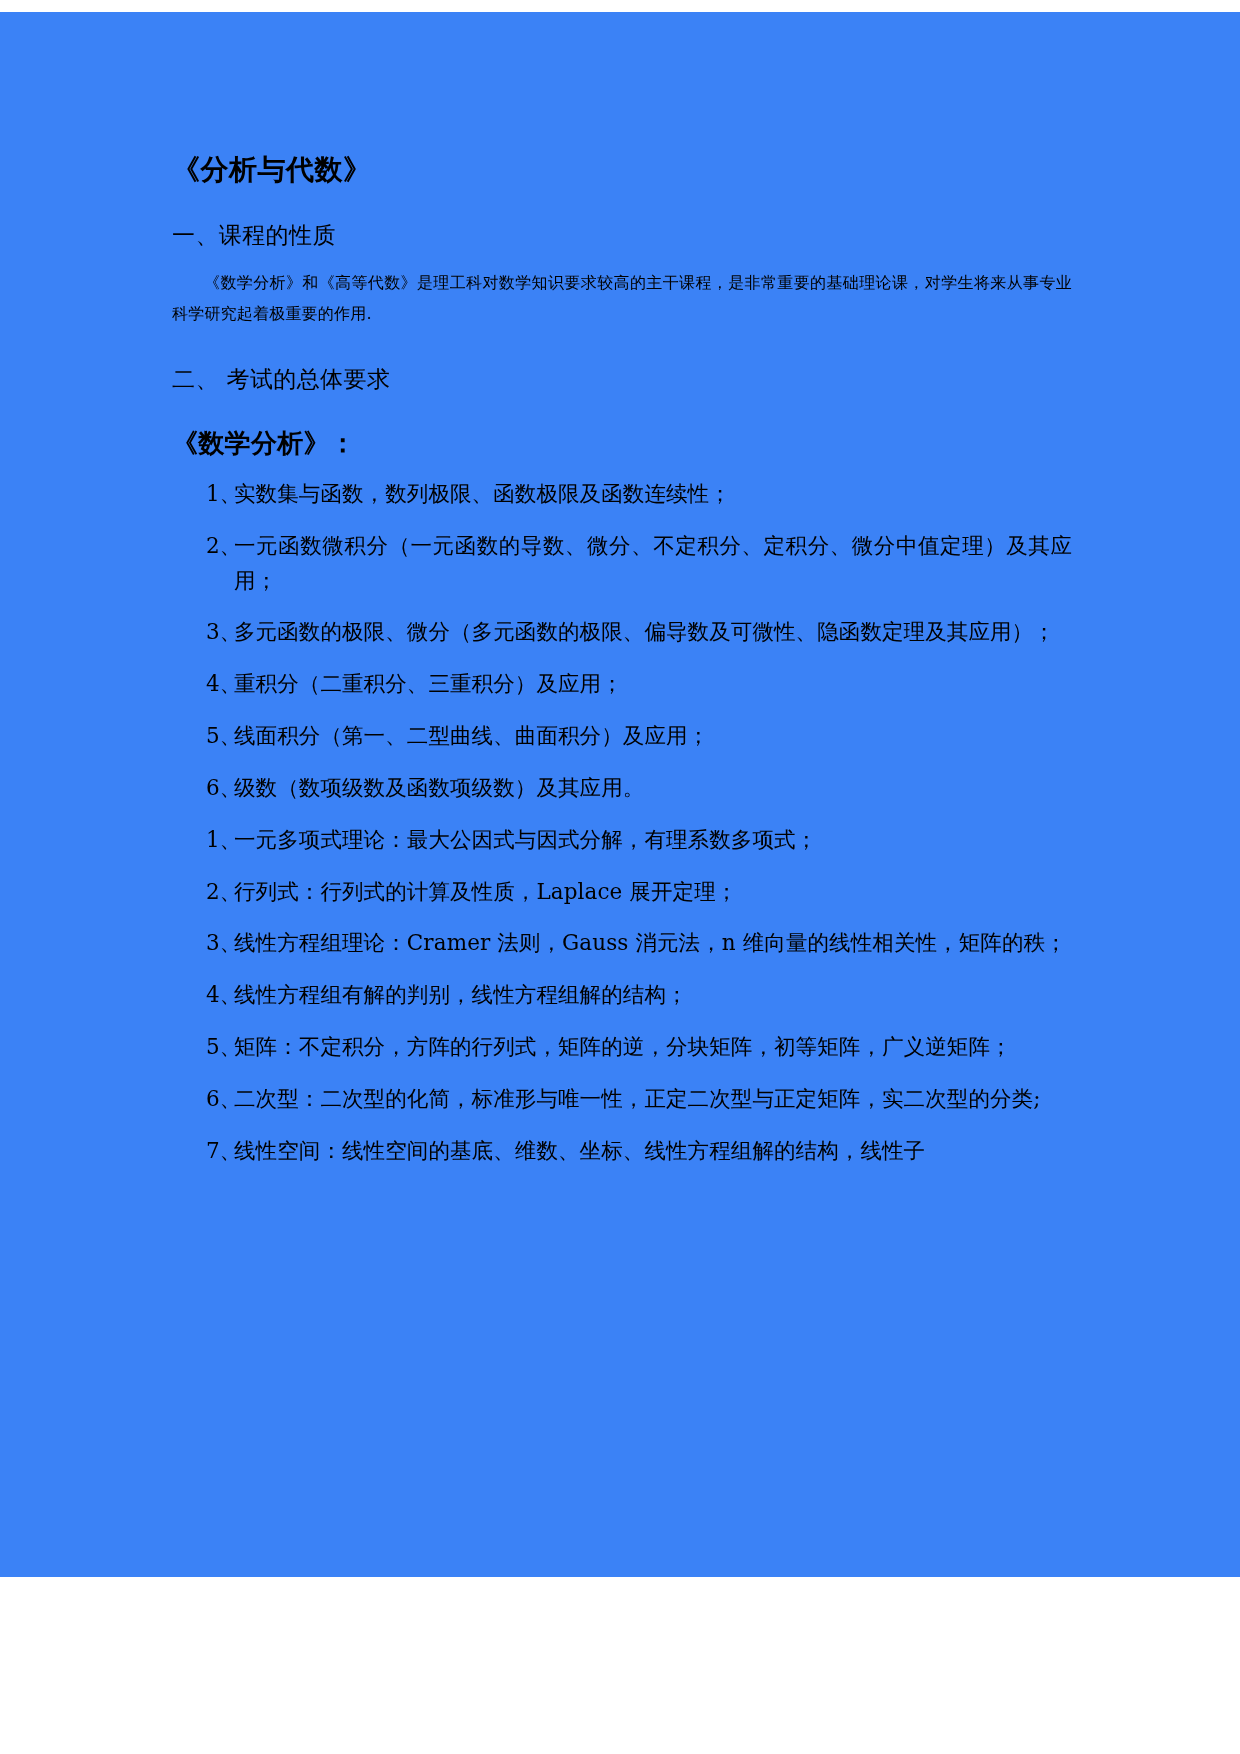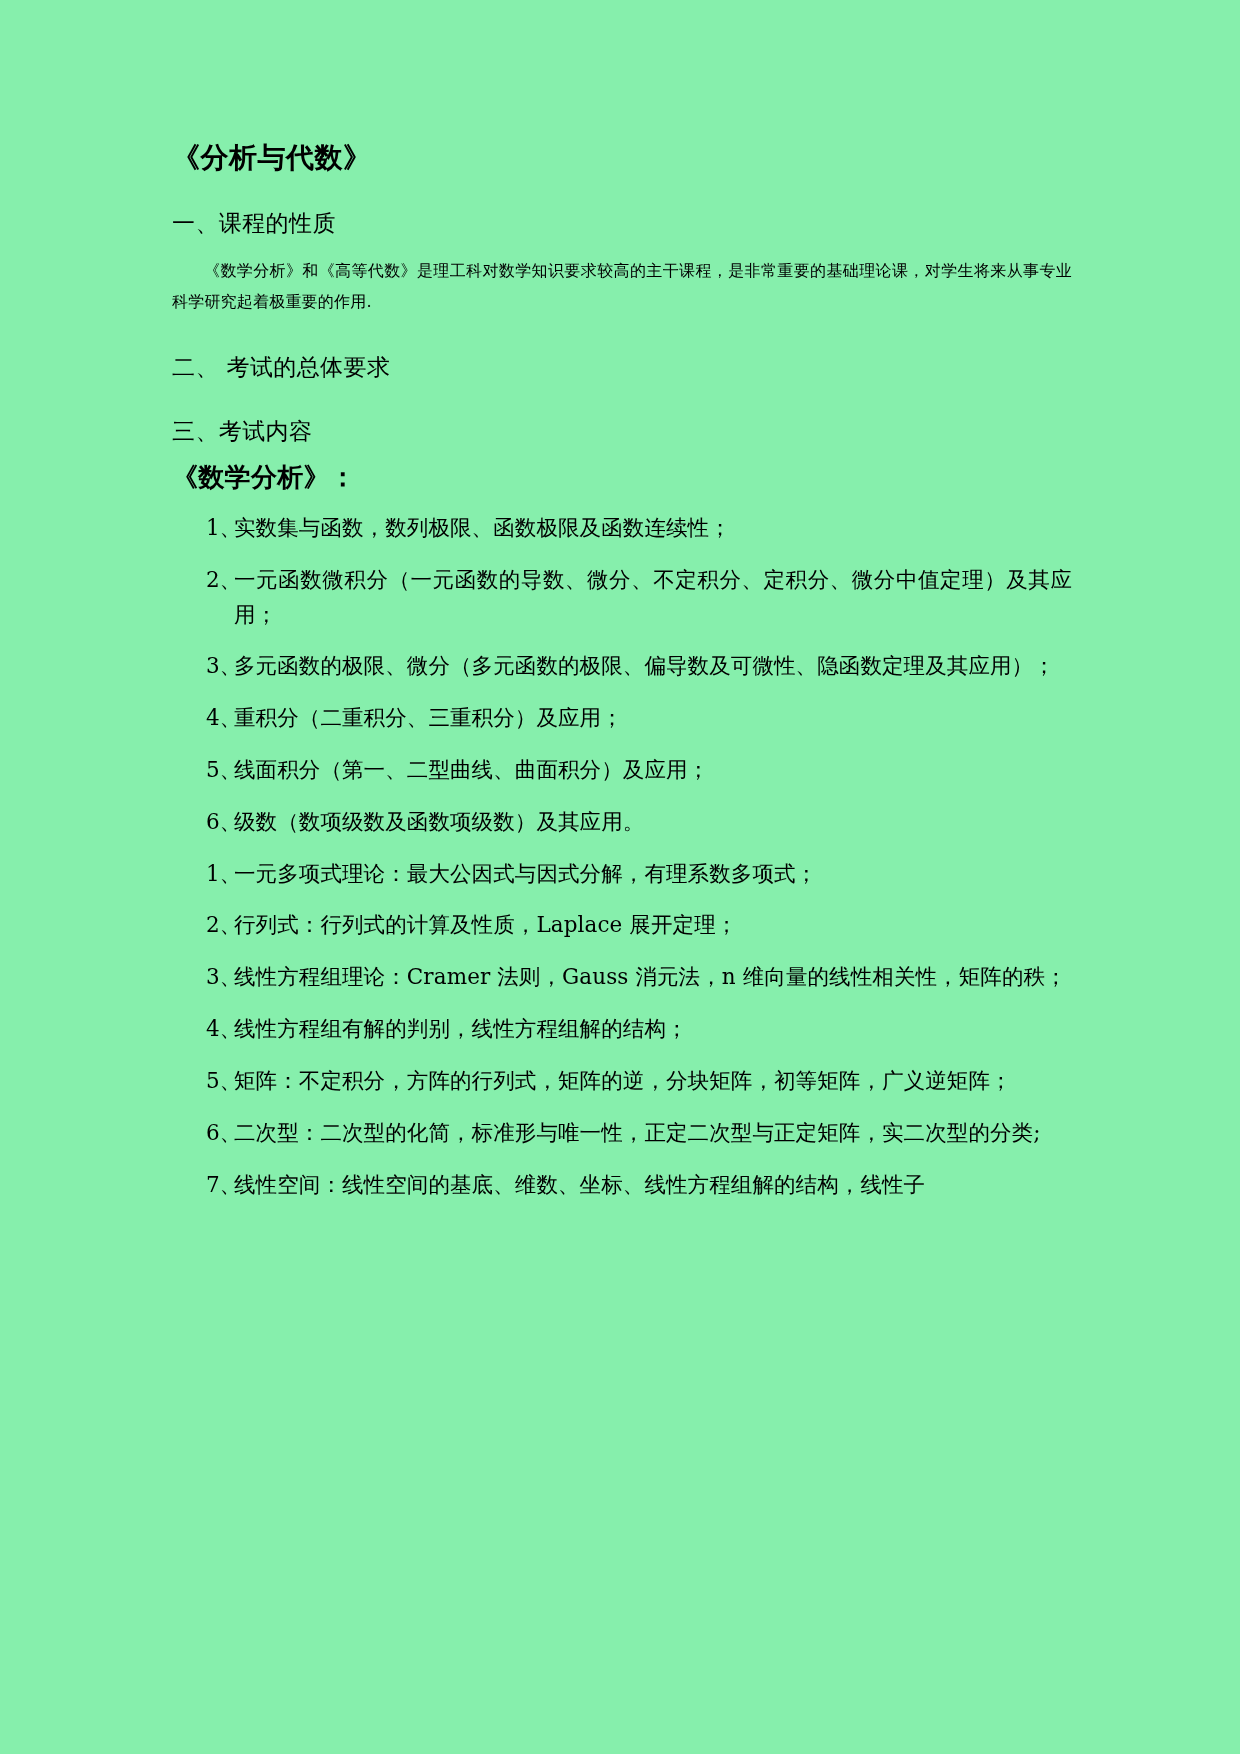--- a/index.html
+++ b/index.html
@@ -8,23 +8,23 @@
     padding: 0;
     background: #ffffff;
   }
   body {
     font-family: "DejaVu Serif", "Liberation Serif", serif;
     color: #000000;
   }
   .page {
     position: relative;
     width: 1240px;
-    height: 1754px;
-    background: #86efac;
-    margin: 0 auto;
+    height: 1565px;
+    background: #3b82f6;
+    margin: 12px auto;
     overflow: hidden;
     box-sizing: border-box;
   }
   .content {
     position: absolute;
     left: 172px;
     top: 140px;
     width: 900px;
   }
 
@@ -113,21 +113,20 @@
 
     <h2 class="section-heading">一、课程的性质</h2>
     <p class="body-para">《数学分析》和《高等代数》是理工科对数学知识要求较高的主干课程，是非常重要的基础理论课，对学生将来从事专业科学研究起着极重要的作用.</p>
 
     <div class="pre-heading-gap"></div>
 
     <h2 class="section-heading">二、 考试的总体要求</h2>
 
     <div class="pre-heading-gap"></div>
 
-    <h2 class="section-heading">三、考试内容</h2>
 
     <h3 class="sub-heading">《数学分析》：</h3>
     <ol class="num-list">
       <li class="num-item">
         <span class="num-marker">1、</span>
         <span class="num-text">实数集与函数，数列极限、函数极限及函数连续性；</span>
       </li>
       <li class="num-item">
         <span class="num-marker">2、</span>
         <span class="num-text">一元函数微积分（一元函数的导数、微分、不定积分、定积分、微分中值定理）及其应用；</span>

